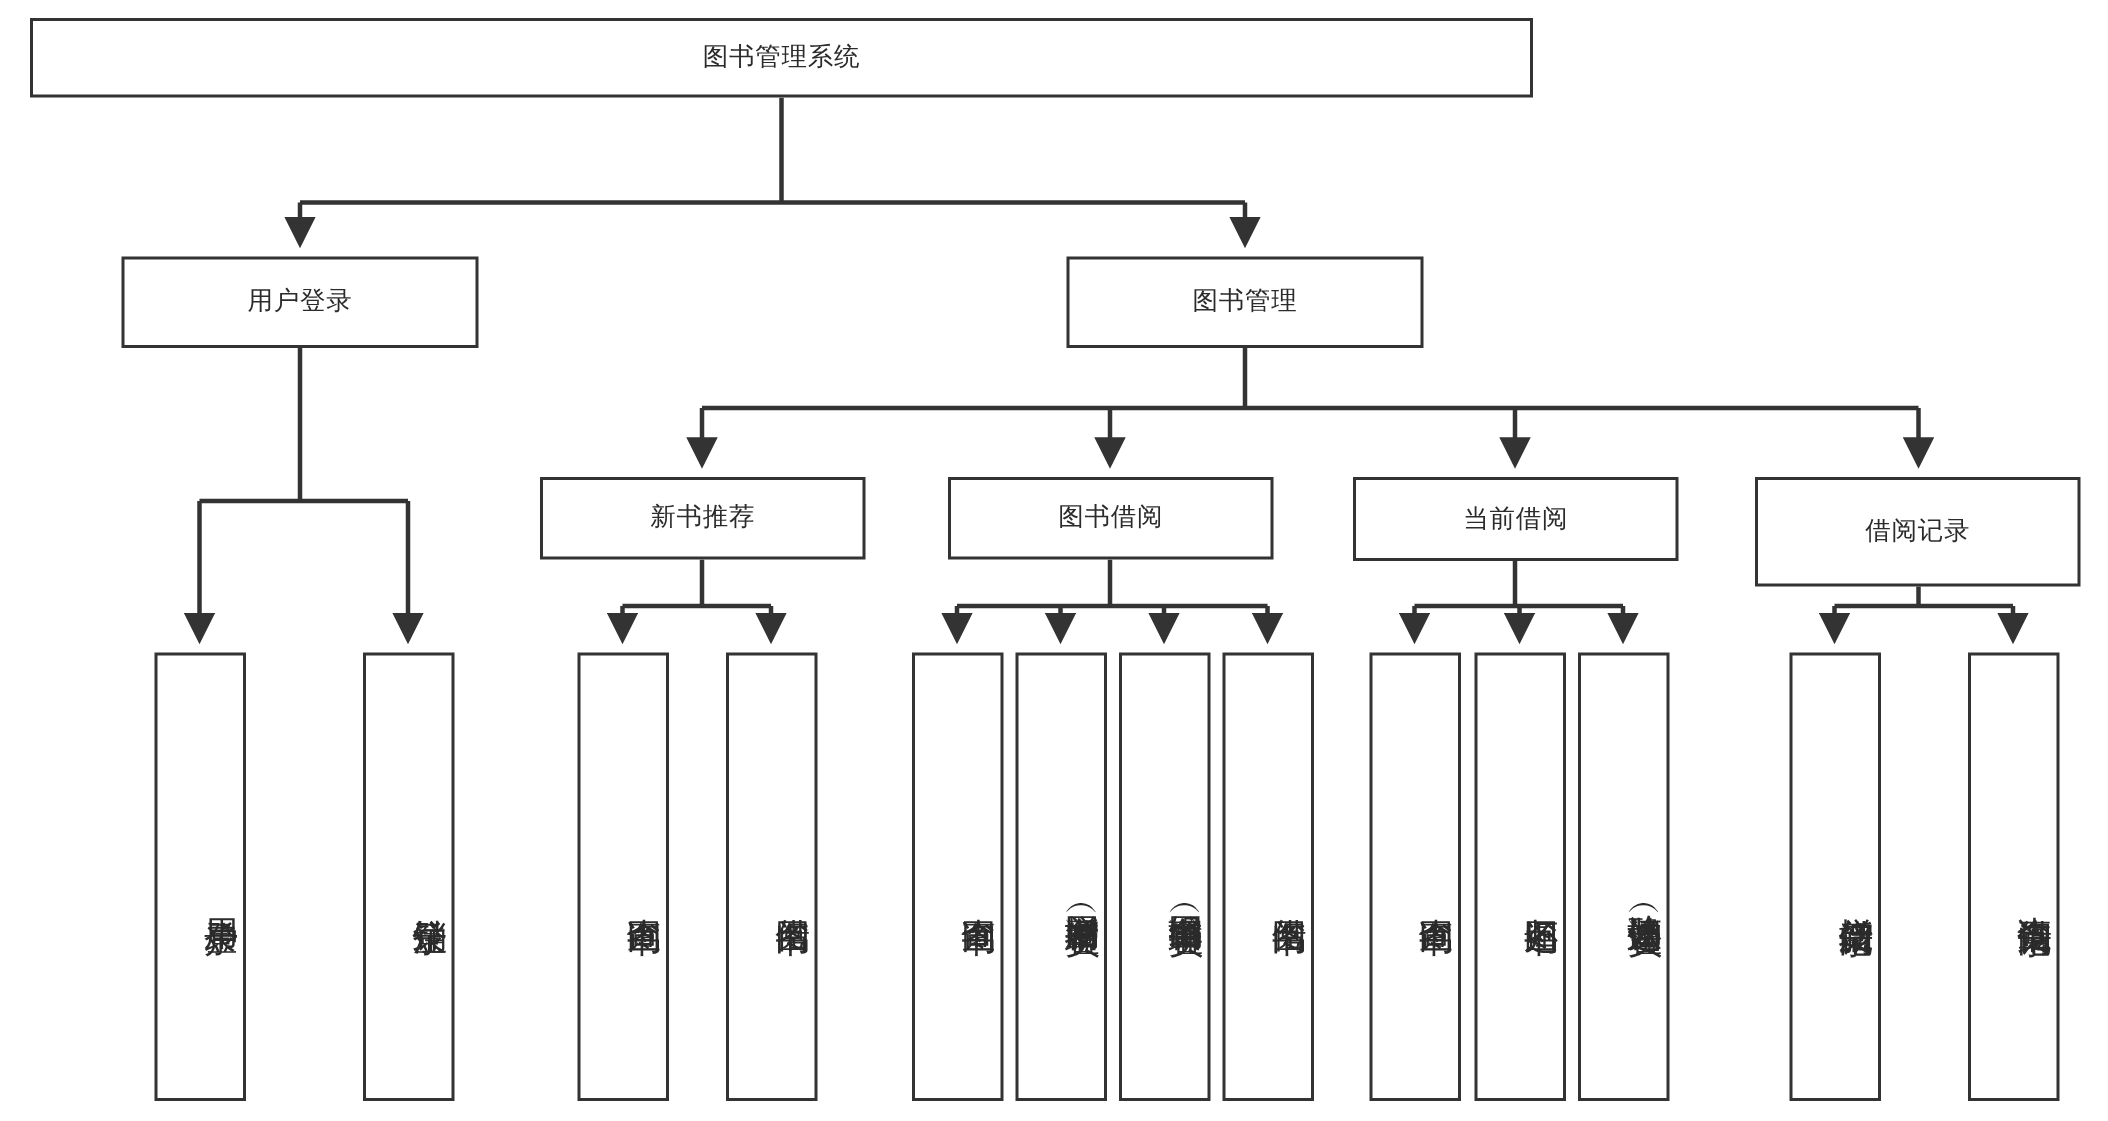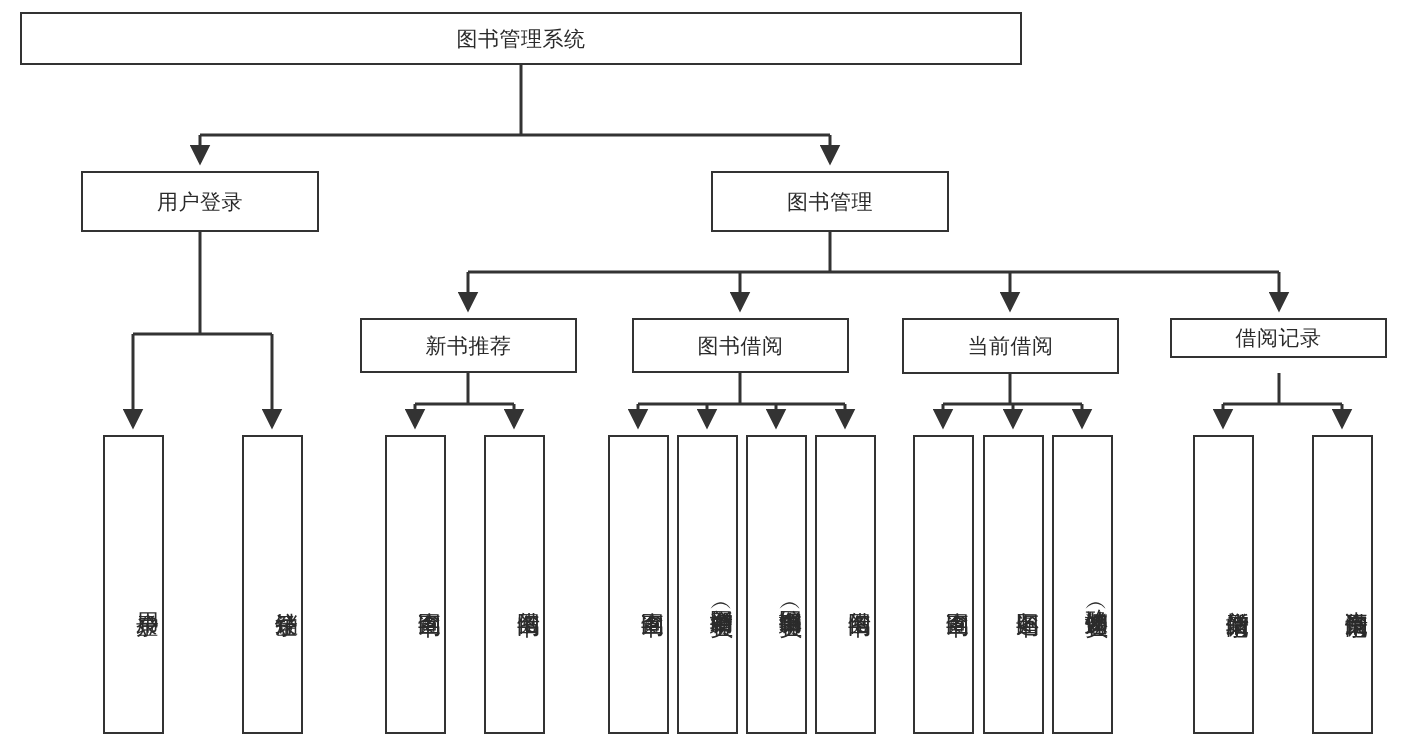--- a/index.html
+++ b/index.html
@@ -16,21 +16,21 @@
     border:2px solid #333333;
     background:#ffffff;
     display:flex;
     align-items:center;
     justify-content:center;
     color:#2b2b2b;
     text-align:center;
     z-index:2;
   }
   .node.h{
-    font-size:21px;
+    font-size:17px;
     line-height:1.2;
     letter-spacing:0.5px;
   }
   .node.v{
     writing-mode:vertical-rl;
     text-orientation:upright;
     font-size:23px;
     line-height:1.25;
     letter-spacing:1px;
     padding-top:22px;
@@ -118,21 +118,21 @@
 
   <div class="node h" style="left:360px;top:318px;width:217px;height:55px;">
     <span class="lbl">新书推荐</span>
   </div>
   <div class="node h" style="left:632px;top:318px;width:217px;height:55px;">
     <span class="lbl">图书借阅</span>
   </div>
   <div class="node h" style="left:902px;top:318px;width:217px;height:56px;">
     <span class="lbl">当前借阅</span>
   </div>
-  <div class="node h" style="left:1170px;top:318px;width:217px;height:40px;">
+  <div class="node h" style="left:1170px;top:318px;width:217px;height:73px;">
     <span class="lbl">借阅记录</span>
   </div>
 
   <div class="node v" style="left:103px;top:435px;width:61px;height:299px;">
     <span class="lbl">用户登录</span>
   </div>
   <div class="node v" style="left:242px;top:435px;width:61px;height:299px;">
     <span class="lbl">注销登录</span>
   </div>
 

